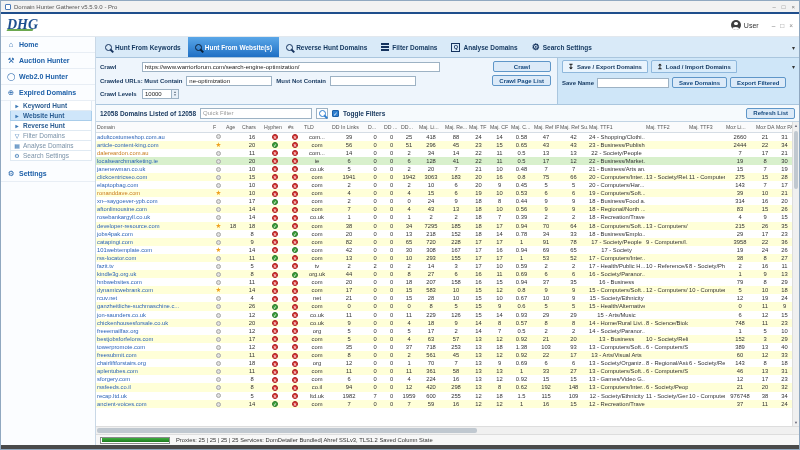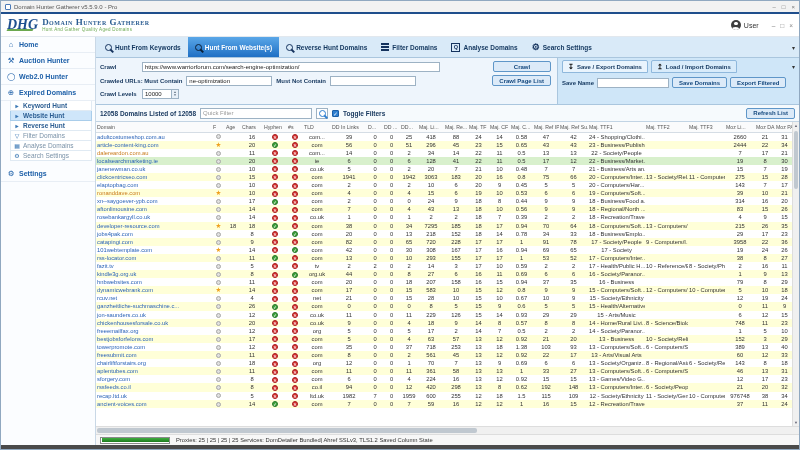--- a/index.html
+++ b/index.html
@@ -124,24 +124,20 @@
     <span class="tb-controls">
       <span>–</span>
       <span>□</span>
       <span>×</span>
     </span>
   </div>
   <div class="blueline"></div>
 
   <div class="appheader">
     <span class="dhg">DHG</span>
-    <span class="brandtext">
-      <span class="brandname">Domain Hunter Gatherer</span>
-      <span class="tagline">Hunt And Gather Quality Aged Domains</span>
-    </span>
     <span class="userbox">
       <span class="avatar"></span>
       <span>User</span>
       <span class="hd-controls">
         <span>–</span>
         <span>□</span>
         <span>×</span>
       </span>
     </span>
   </div>

